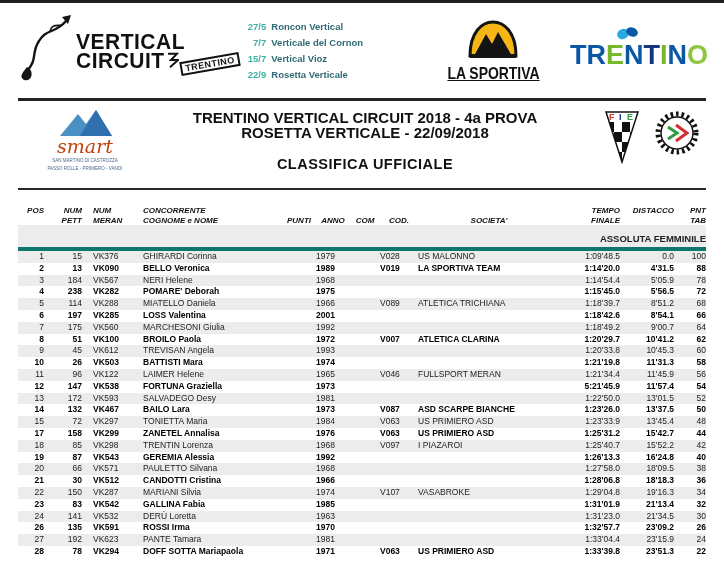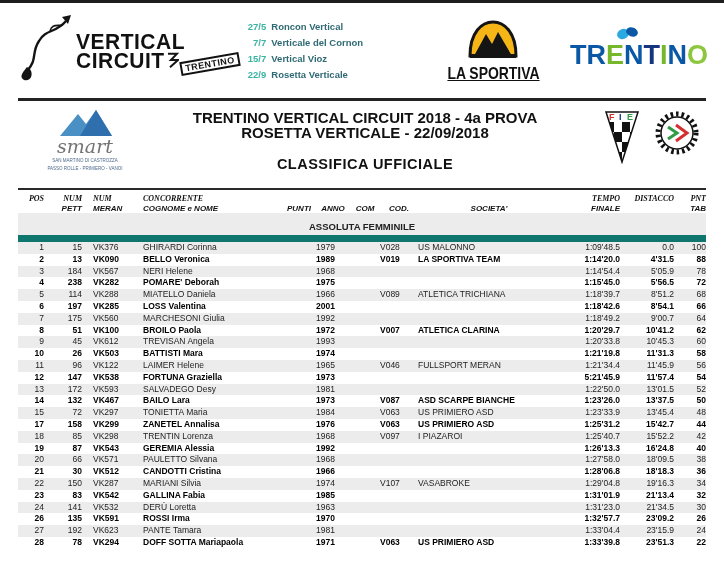--- a/index.html
+++ b/index.html
@@ -28,36 +28,36 @@
   .trentino{flex:1;position:relative;text-align:center;padding-top:10px;}
   .trentino-letters span{font-size:27px;font-weight:800;letter-spacing:0;}
   .butterfly{position:absolute;left:46px;top:-4px;}
 
   .rule{height:3px;background:#232323;margin:0 18px;}
 
   
   .title-block{display:flex;padding:7px 24px 0;height:85px;box-sizing:border-box;}
   .smart{width:122px;text-align:center;line-height:1;}
   .smart-word{font-family:"DejaVu Serif",serif;font-style:italic;font-size:19px;
-              color:#737373;margin-top:-4px;}
+              color:#c2410c;margin-top:-4px;}
   .smart-sub{font-size:4.5px;color:#4d6a8a;line-height:6px;margin-top:2px;}
   .titles{flex:1;text-align:center;padding-top:2px;}
   .t1{font-size:15px;font-weight:700;line-height:15px;letter-spacing:0;}
   .subtitle{margin-top:16px;font-size:14.5px;font-weight:700;letter-spacing:.5px;}
   .right-logos{width:116px;display:flex;gap:14px;align-items:flex-start;
                justify-content:flex-end;padding-top:2px;}
 
   
   table{width:688px;margin:2px 18px 0;border-collapse:collapse;table-layout:fixed;}
   thead{border-top:2px solid #2a2a2a;}
   thead th{font-style:italic;font-weight:700;font-size:8px;line-height:9.5px;
            padding:0;vertical-align:top;white-space:nowrap;overflow:visible;}
-  thead tr:first-child th{padding-top:4px;font-family:Liberation Serif, serif;}
-  .section-row td{font-size:9.5px;font-weight:700;text-align:center;height:20px;
-                  border-bottom:7px solid #0f766e;padding-bottom:2px;vertical-align:bottom;}
+  thead tr:first-child th{padding-top:16px;}
+  .section-row td{font-size:9.5px;font-weight:700;text-align:right;height:20px;
+                  border-bottom:4px solid #0f766e;padding-bottom:2px;vertical-align:bottom;}
   tbody td{font-size:8.5px;height:11.8px;line-height:11.8px;padding:0;
            white-space:nowrap;overflow:hidden;color:#222;}
   tbody tr:nth-child(odd){background:#ececec;}
   tbody tr:nth-child(even) td{font-weight:700;color:#000;}
   .col-pos,.col-pett{text-align:right;}
   .col-codice{padding-left:11px;}
   .col-nome{padding-left:9px;}
   .col-punti{text-align:center;}
   .col-anno{padding-left:2px;}
   .col-tempo,.col-distacco,.col-pnt{text-align:right;}

